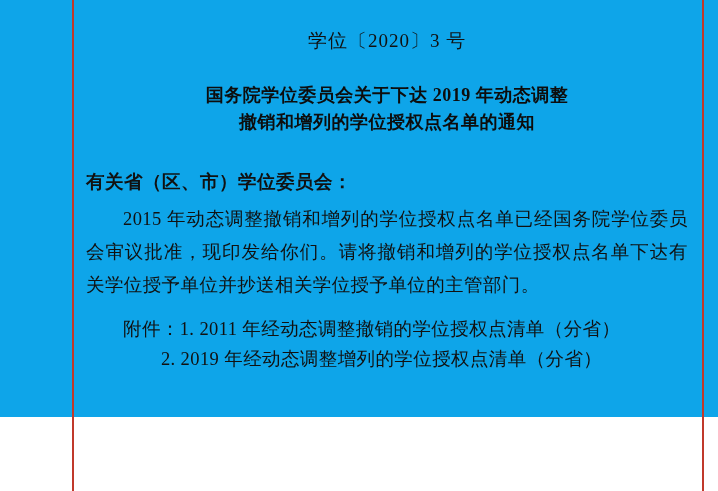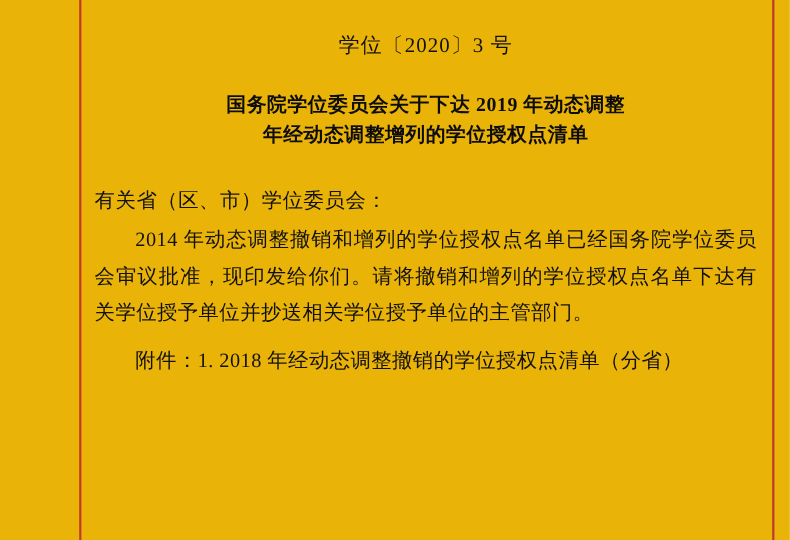--- a/index.html
+++ b/index.html
@@ -9,22 +9,22 @@
   body {
     width: 718px;
     height: 491px;
     background: #ffffff;
     font-family: "Liberation Serif", "DejaVu Serif", serif;
     overflow: hidden;
   }
   .page {
     position: relative;
     width: 718px;
-    height: 491px;
-    background: #eab308;
+    height: 417px;
+    background: #0ea5e9;
     box-sizing: border-box;
   }
   
   .rule {
     position: absolute;
     top: 0;
     width: 2px;
     height: 491px;
     background: #c0392b;
   }
@@ -57,20 +57,21 @@
     margin-top: 28px;
     letter-spacing: 0.5px;
   }
   .title-line { display: block; }
 
   .salutation {
     font-size: 18.5px;
     color: #111111;
     margin-top: 32px;
     letter-spacing: 0.5px;
+    font-weight: bold;
   }
 
   .para {
     font-size: 18.5px;
     color: #111111;
     line-height: 1.78;
     text-align: justify;
     text-justify: inter-ideograph;
     margin-top: 9px;
     text-indent: 2em;
@@ -94,26 +95,27 @@
 
   <div class="rule rule-left"></div>
   <div class="rule rule-right"></div>
 
   <div class="content">
 
     <div class="doc-number">学位〔2020〕3 号</div>
 
     <div class="title">
       <span class="title-line">国务院学位委员会关于下达 2019 年动态调整</span>
-      <span class="title-line">年经动态调整增列的学位授权点清单</span>
+      <span class="title-line">撤销和增列的学位授权点名单的通知</span>
     </div>
 
     <div class="salutation">有关省（区、市）学位委员会：</div>
 
-    <div class="para">2014 年动态调整撤销和增列的学位授权点名单已经国务院学位委员会审议批准，现印发给你们。请将撤销和增列的学位授权点名单下达有关学位授予单位并抄送相关学位授予单位的主管部门。</div>
+    <div class="para">2015 年动态调整撤销和增列的学位授权点名单已经国务院学位委员会审议批准，现印发给你们。请将撤销和增列的学位授权点名单下达有关学位授予单位并抄送相关学位授予单位的主管部门。</div>
 
 
     <div class="attachments">
-      <div class="attach-first"><span>附件：</span><span>1. 2018 年经动态调整撤销的学位授权点清单（分省）</span></div>
+      <div class="attach-first"><span>附件：</span><span>1. 2011 年经动态调整撤销的学位授权点清单（分省）</span></div>
+      <div class="attach-rest">2. 2019 年经动态调整增列的学位授权点清单（分省）</div>
     </div>
 
   </div>
 </div>
 
 </body></html>

